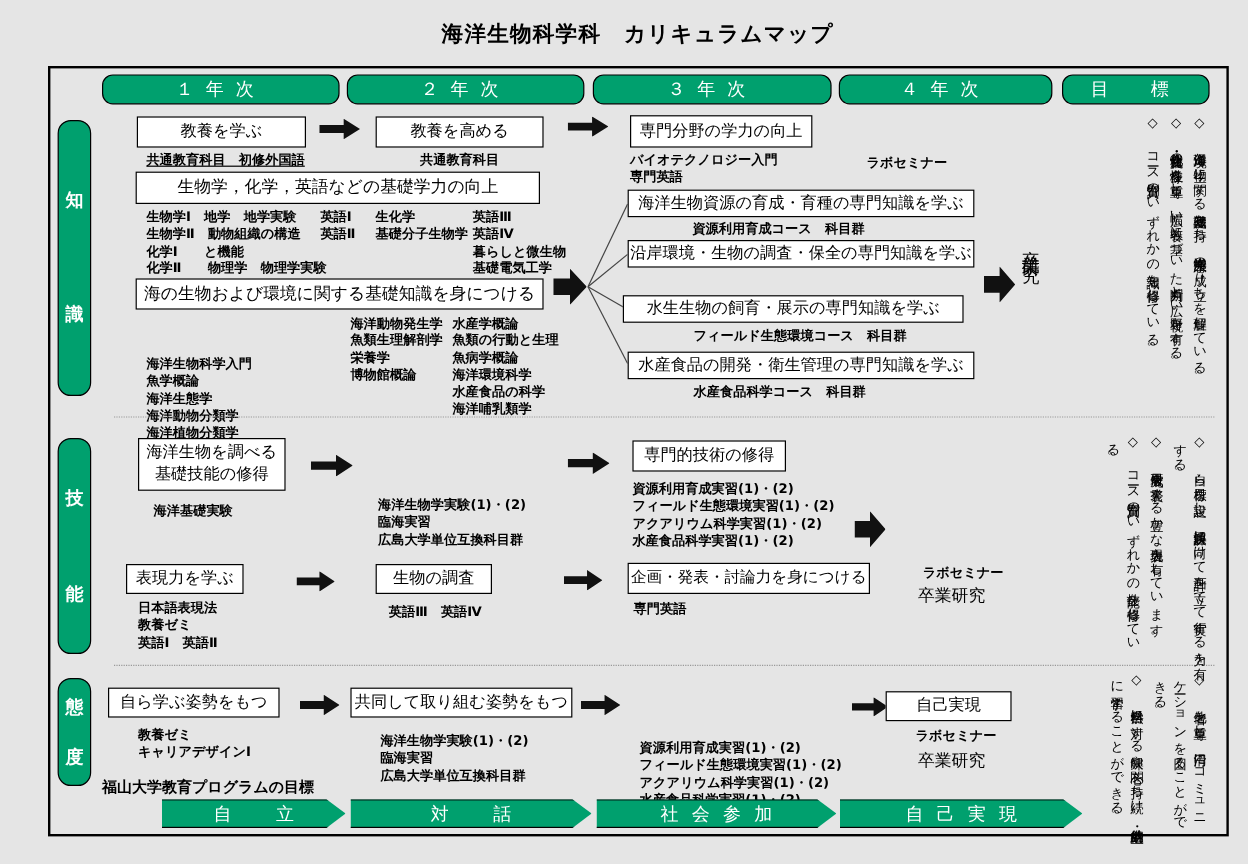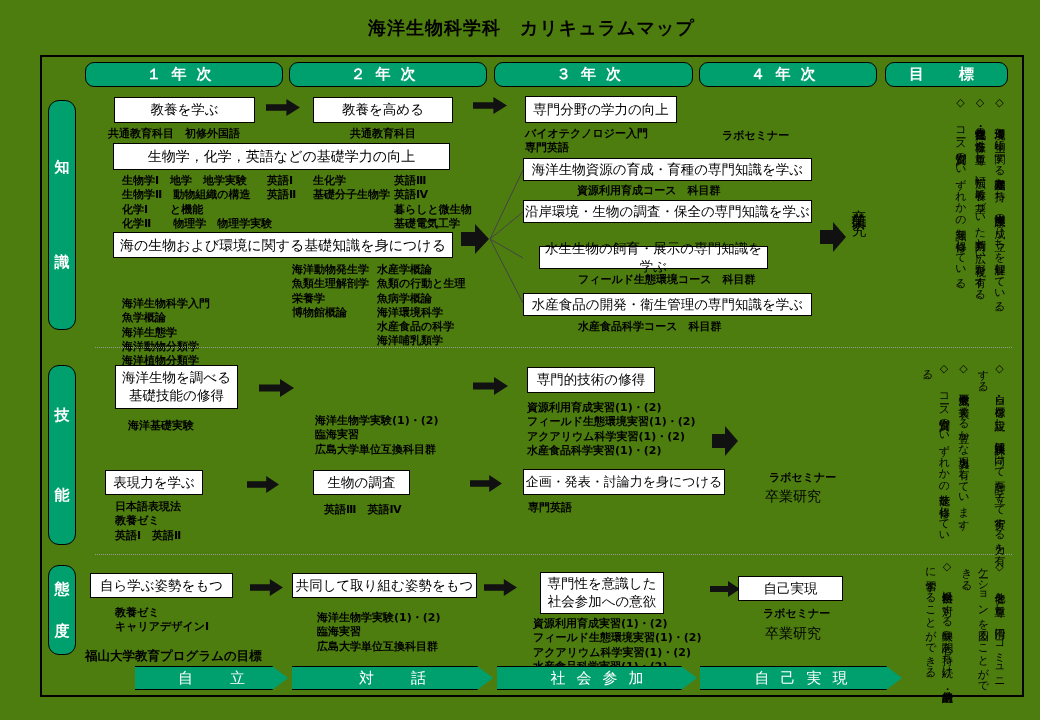--- a/index.html
+++ b/index.html
@@ -1,23 +1,23 @@
 <!DOCTYPE html>
 <html style="--grn: #00a06e;"><head>
 <meta charset="utf-8">
 <style>
   html,body{margin:0;padding:0;background:#fff;}
   body{font-family:"DejaVu Sans","Liberation Sans",sans-serif;color:#000;}
-  #stage{position:relative;width:1040px;height:720px;background:#4d7c0f;overflow:hidden;}
+  #stage{position:relative;width:1040px;height:720px;background:#e5e5e5;overflow:hidden;}
   .abs{position:absolute;}
   .title{font-size:18px;font-weight:bold;letter-spacing:1px;}
   .frame{border:2px solid #000;}
   .pill{background:var(--grn);border:1px solid #000;border-radius:9px;color:#fff;
         display:flex;align-items:center;justify-content:center;font-size:15px;
-        letter-spacing:10px;padding-left:0;box-sizing:border-box;font-weight:bold;}
+        letter-spacing:10px;padding-left:0;box-sizing:border-box;}
   .vlabel{background:var(--grn);border:1px solid #000;border-radius:11px;color:#fff;
         display:flex;align-items:center;justify-content:center;font-size:15px;font-weight:bold;
         text-align:center;white-space:pre-line;box-sizing:border-box;}
   .box{border:1px solid #000;background:#fff;display:flex;align-items:center;justify-content:center;
         text-align:center;font-size:13.5px;line-height:1.3;white-space:pre-line;box-sizing:border-box;}
   .small{font-size:11px;font-weight:bold;line-height:1.3;white-space:pre-line;}
   .harrow{background:#111;clip-path:polygon(0 31%,60% 31%,60% 0,100% 50%,60% 100%,60% 69%,0 69%);}
   .bigarrow{background:#111;clip-path:polygon(0 27%,50% 27%,50% 0,100% 50%,50% 100%,50% 73%,0 73%);}
   .vtext{writing-mode:vertical-rl;font-size:15px;letter-spacing:4px;line-height:1.2;}
   .goals{writing-mode:vertical-rl;font-size:11px;line-height:1.5;}
@@ -47,21 +47,21 @@
   <div class="abs pill" style="left:885px;top:62px;width:123px;height:25px;">目　標</div>
 
   <div class="abs vlabel" style="left:48px;top:100px;width:28px;height:230px;line-height:95px;">知
 識</div>
   <div class="abs vlabel" style="left:48px;top:365px;width:28px;height:180px;line-height:80px;">技
 能</div>
   <div class="abs vlabel" style="left:48px;top:565px;width:28px;height:90px;line-height:42px;">態
 度</div>
 
   <div class="abs box" style="left:114px;top:97px;width:141px;height:26px;">教養を学ぶ</div>
-  <div class="abs small" style="left:108px;top:127px;">共通教育科目　初修外国語</div>
+  <div class="abs small" style="left:122px;top:127px;text-decoration:underline;">共通教育科目　初修外国語</div>
   <div class="abs harrow" style="left:266px;top:99px;width:34px;height:17px;"></div>
   <div class="abs box" style="left:313px;top:97px;width:140px;height:26px;">教養を高める</div>
   <div class="abs small" style="left:350px;top:127px;">共通教育科目</div>
   <div class="abs harrow" style="left:473px;top:97px;width:34px;height:17px;"></div>
 
   <div class="abs box" style="left:113px;top:143px;width:337px;height:27px;font-size:14px;">生物学，化学，英語などの基礎学力の向上</div>
   <div class="abs small" style="left:122px;top:174px;">生物学Ⅰ　地学　地学実験
 生物学Ⅱ　動物組織の構造
 化学Ⅰ　　と機能
 化学Ⅱ　　物理学　物理学実験</div>
@@ -101,21 +101,21 @@
 
   <div class="abs box" style="left:525px;top:96px;width:152px;height:27px;">専門分野の学力の向上</div>
   <div class="abs small" style="left:525px;top:127px;">バイオテクノロジー入門
 専門英語</div>
   <div class="abs small" style="left:722px;top:129px;">ラボセミナー</div>
 
   <div class="abs box" style="left:523px;top:158px;width:289px;height:23px;">海洋生物資源の育成・育種の専門知識を学ぶ</div>
   <div class="abs small" style="left:577px;top:184px;">資源利用育成コース　科目群</div>
   <div class="abs box" style="left:523px;top:200px;width:289px;height:23px;text-align:center;">沿岸環境・生物の調査・保全の専門知識を学ぶ</div>
   <div class="abs small" style="left:572px;top:227px;margin-top:19px;">フィールド生態環境コース　科目群</div>
-  <div class="abs box" style="left:539px;top:246px;width:229px;height:23px;">水生生物の飼育・展示の専門知識を学ぶ</div>
+  <div class="abs box" style="left:519px;top:246px;width:284px;height:23px;">水生生物の飼育・展示の専門知識を学ぶ</div>
   <div class="abs small" style="left:578px;top:273px;">フィールド生態環境コース　科目群</div>
   <div class="abs box" style="left:523px;top:293px;width:289px;height:23px;">水産食品の開発・衛生管理の専門知識を学ぶ</div>
   <div class="abs small" style="left:578px;top:320px;">水産食品科学コース　科目群</div>
 
   <div class="abs bigarrow" style="left:820px;top:222px;width:26px;height:30px;"></div>
   <div class="abs vtext" style="left:850px;top:197px;">卒業研究</div>
 
   <div class="abs goals" style="left:886px;top:96px;width:124px;height:250px;">
     <div class="goal">◇　海洋環境と生物に関する基礎知識を持ち、海洋生態系の成り立ちを理解している。</div>
     <div class="goal">◇　社会・文化・自然の多様性を尊重し、幅広い教養に基づいた判断力と広い視野を有する。</div>
@@ -162,22 +162,20 @@
 
   <div class="abs box" style="left:90px;top:573px;width:143px;height:25px;">自ら学ぶ姿勢をもつ</div>
   <div class="abs small" style="left:115px;top:606px;">教養ゼミ
 キャリアデザインⅠ</div>
   <div class="abs harrow" style="left:250px;top:579px;width:33px;height:17px;"></div>
   <div class="abs box" style="left:292px;top:573px;width:185px;height:25px;">共同して取り組む姿勢をもつ</div>
   <div class="abs small" style="left:317px;top:611px;">海洋生物学実験(1)・(2)
 臨海実習
 広島大学単位互換科目群</div>
   <div class="abs harrow" style="left:484px;top:579px;width:33px;height:17px;"></div>
-  <div class="abs box" style="left:540px;top:572px;width:124px;height:42px;">専門性を意識した
-社会参加への意欲</div>
   <div class="abs small" style="left:533px;top:617px;">資源利用育成実習(1)・(2)
 フィールド生態環境実習(1)・(2)
 アクアリウム科学実習(1)・(2)
 水産食品科学実習(1)・(2)</div>
   <div class="abs harrow" style="left:710px;top:581px;width:30px;height:16px;"></div>
   <div class="abs box" style="left:738px;top:576px;width:105px;height:25px;">自己実現</div>
   <div class="abs small" style="left:763px;top:607px;">ラボセミナー</div>
   <div class="abs grad" style="left:765px;top:625px;">卒業研究</div>
 
   <div class="abs goals" style="left:886px;top:560px;width:124px;height:133px;">

